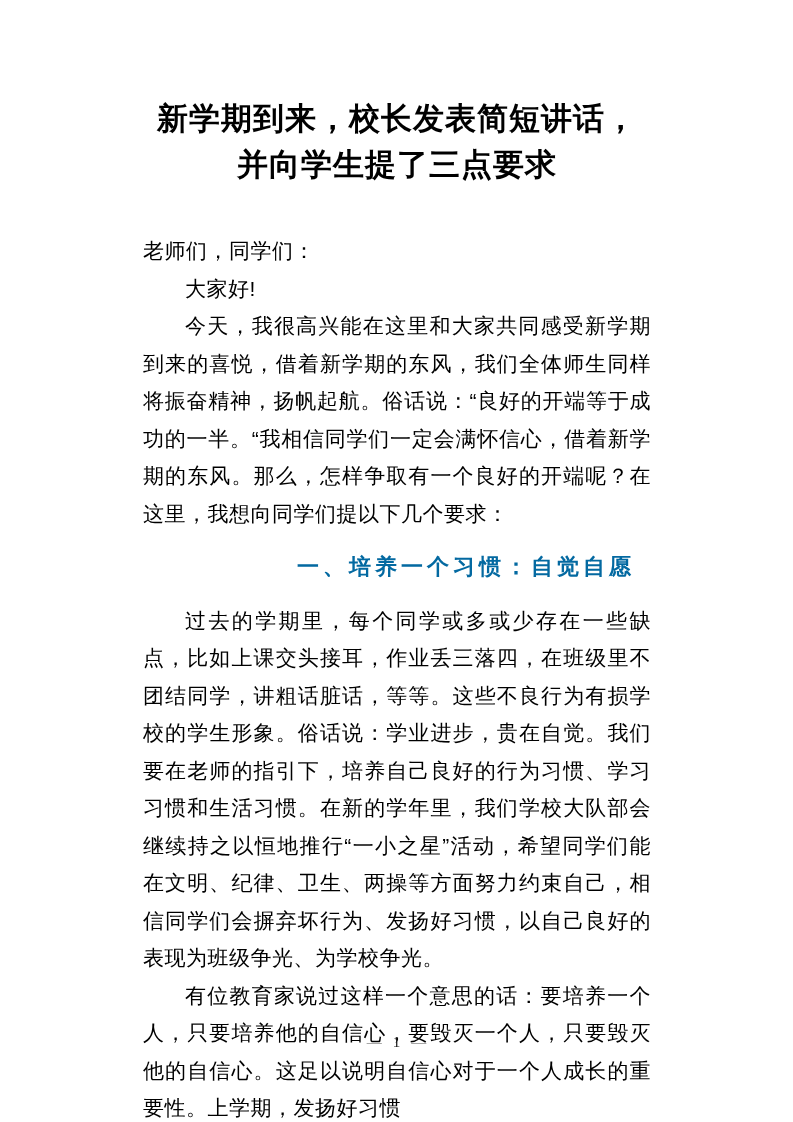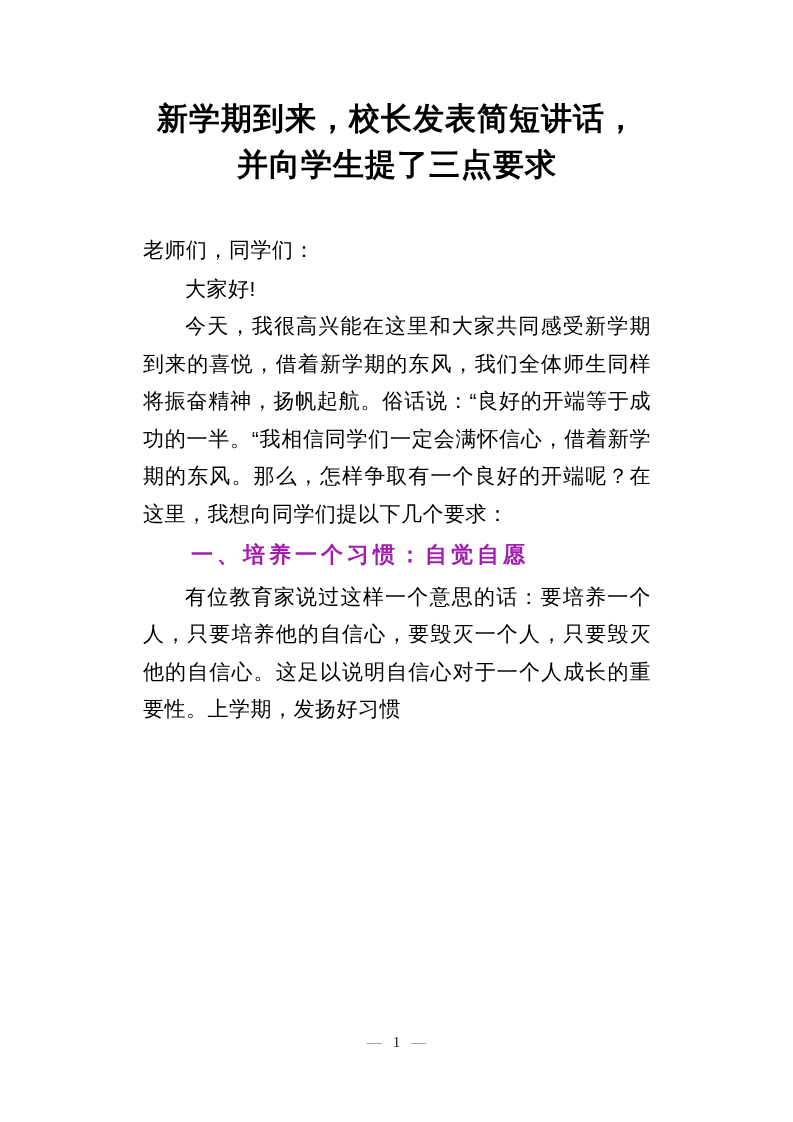--- a/index.html
+++ b/index.html
@@ -23,48 +23,48 @@
     font-family: "Liberation Sans", "DejaVu Sans", sans-serif;
     font-weight: bold;
     font-size: 31px;
     line-height: 46px;
     letter-spacing: 1px;
     text-align: center;
     color: #000000;
   }
   .salutation {
     margin: 0;
-    font-family: Liberation Serif, serif;
+    font-family: Liberation Sans, sans-serif;
     font-size: 21px;
     line-height: 37.5px;
     letter-spacing: 0.5px;
     text-align: justify;
     text-indent: 0;
     color: #000000;
   }
   .para {
     margin: 0;
     font-family: Liberation Sans, sans-serif;
     font-size: 21px;
     line-height: 37.5px;
     letter-spacing: 0.5px;
     text-align: justify;
     text-indent: 2em;
     color: #000000;
   }
   .heading {
-    margin: 4px;
+    margin: 16px;
     font-family: "Liberation Sans", "DejaVu Sans", sans-serif;
     font-weight: bold;
     font-size: 22px;
     line-height: 37.5px;
     letter-spacing: 4px;
-    text-align: left;
+    text-align: right;
     text-indent: 2em;
-    color: #a21caf;
+    color: #0369a1;
   }
   .page-number {
     position: absolute;
     left: 0;
     right: 0;
     top: 1032px;
     text-align: center;
     font-family: "Liberation Serif", "DejaVu Serif", serif;
     font-size: 15px;
     line-height: 20px;
@@ -85,20 +85,21 @@
   <h1 class="doc-title">新学期到来，校长发表简短讲话，并向学生提了三点要求</h1>
 
   <p class="salutation">老师们，同学们：</p>
 
   <p class="para">大家好!</p>
 
   <p class="para">今天，我很高兴能在这里和大家共同感受新学期到来的喜悦，借着新学期的东风，我们全体师生同样将振奋精神，扬帆起航。俗话说：“良好的开端等于成功的一半。“我相信同学们一定会满怀信心，借着新学期的东风。那么，怎样争取有一个良好的开端呢？在这里，我想向同学们提以下几个要求：</p>
 
   <p class="heading">一、培养一个习惯：自觉自愿</p>
 
+  <p class="para">过去的学期里，每个同学或多或少存在一些缺点，比如上课交头接耳，作业丢三落四，在班级里不团结同学，讲粗话脏话，等等。这些不良行为有损学校的学生形象。俗话说：学业进步，贵在自觉。我们要在老师的指引下，培养自己良好的行为习惯、学习习惯和生活习惯。在新的学年里，我们学校大队部会继续持之以恒地推行“一小之星”活动，希望同学们能在文明、纪律、卫生、两操等方面努力约束自己，相信同学们会摒弃坏行为、发扬好习惯，以自己良好的表现为班级争光、为学校争光。</p>
 
 
   <p class="para">有位教育家说过这样一个意思的话：要培养一个人，只要培养他的自信心，要毁灭一个人，只要毁灭他的自信心。这足以说明自信心对于一个人成长的重要性。上学期，发扬好习惯</p>
 
   <div class="page-number">
     <span class="dash">—</span><span class="num">1</span><span class="dash">—</span>
   </div>
 
 </div>
 

